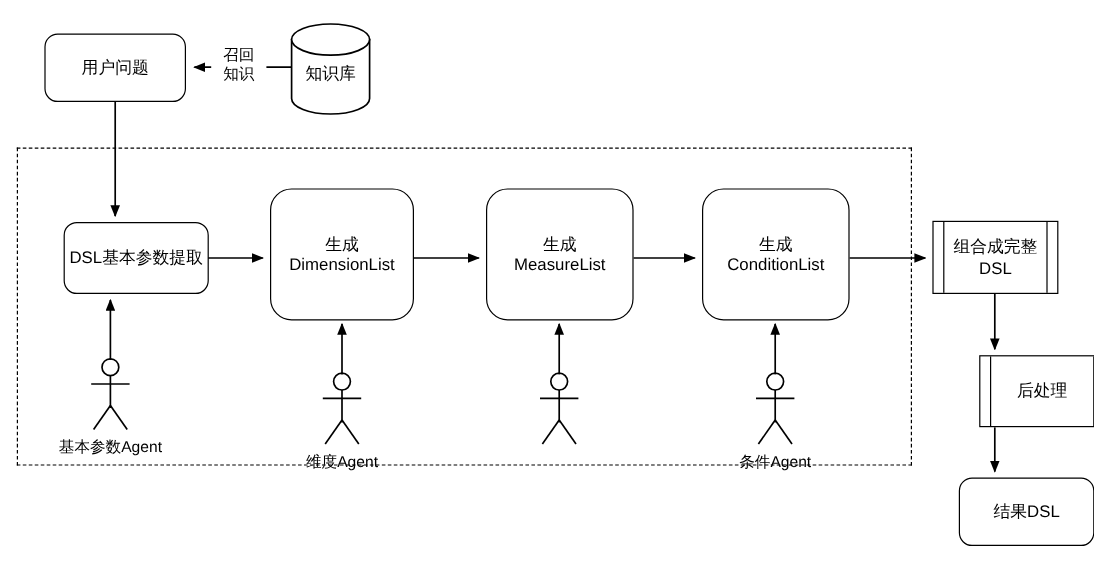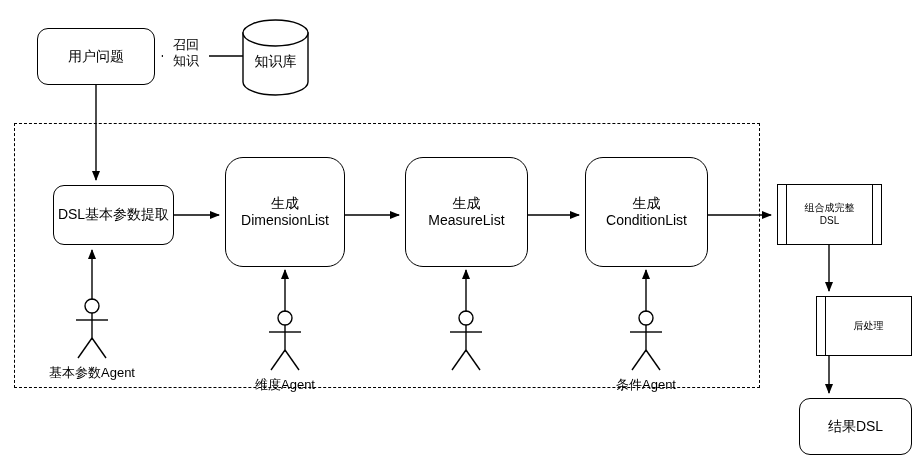--- a/index.html
+++ b/index.html
@@ -33,21 +33,21 @@
     line-height: 1.25;
     background: #ffffff;
   }
   .rounded-box {
     border: 1px solid #000000;
     border-radius: 11px;
     font-size: 14px;
   }
   .proc-box {
     border: 1px solid #000000;
-    font-size: 10px;
+    font-size: 14px;
   }
   .proc-box .bar-l,
   .proc-box .bar-r {
     position: absolute;
     top: 0;
     bottom: 0;
     width: 0;
     border-left: 1px solid #000000;
   }
   .proc-box .bar-l { left: 8px; }
@@ -161,21 +161,21 @@
       <ellipse cx="275.5" cy="33" rx="32.5" ry="13"></ellipse>
     </g>
   </svg>
 
   <div class="node rounded-box" style="left:37px; top:28px; width:118px; height:57px;">
     <span>用户问题</span>
   </div>
 
   <div class="cyl-label" style="left:243px; top:53px; width:65px;">知识库</div>
 
-  <div class="edge-label" style="left:163px; top:38px; width:46px;font-family:Liberation Mono, monospace;">召回
+  <div class="edge-label" style="left:176px; top:38px; width:46px;">召回
 知识</div>
 
   <div class="node rounded-box" style="left:53px; top:185px; width:121px; height:60px;">
     <span>DSL基本参数提取</span>
   </div>
 
   <div class="node rounded-box" style="left:225px; top:157px; width:120px; height:110px; white-space:pre-line; border-radius:18px;">
     <span>生成
 DimensionList</span>
   </div>

